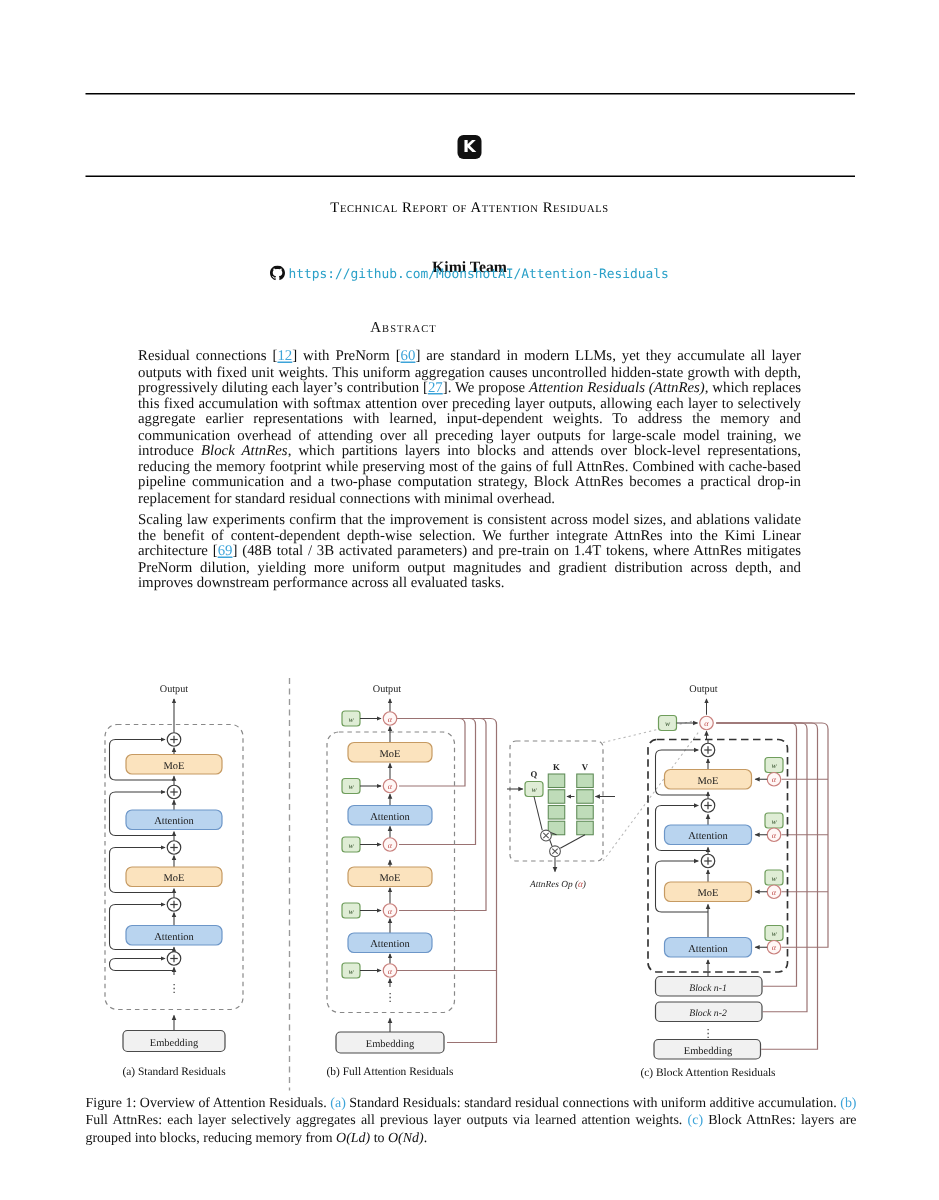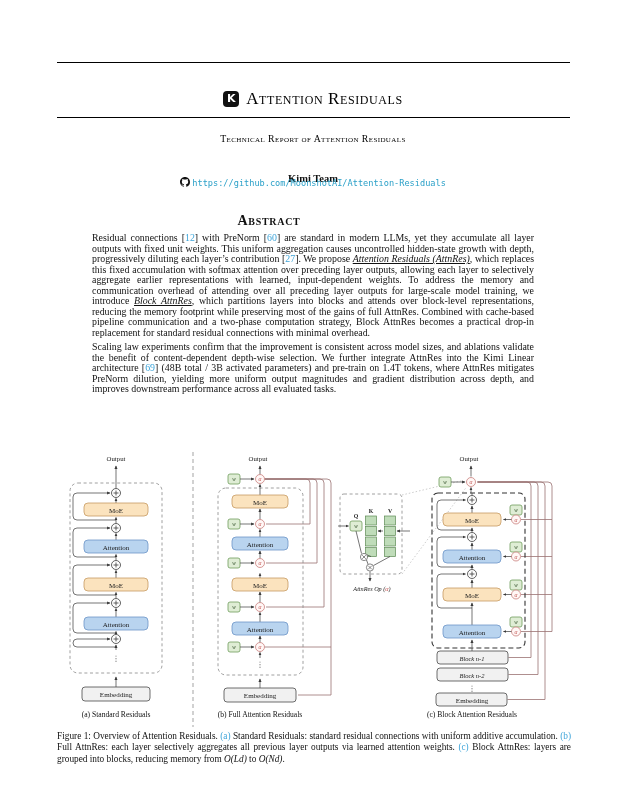--- a/index.html
+++ b/index.html
@@ -14,26 +14,26 @@
         font-weight:bold;font-size:11px;line-height:1;}
   .paper-title{font-variant:small-caps;font-size:17px;letter-spacing:0.6px;color:#000;}
   .subtitle{position:absolute;left:0;top:133px;width:626px;text-align:center;
         font-variant:small-caps;font-size:9.8px;letter-spacing:0.4px;color:#000;}
   .author{position:absolute;left:0;top:162px;width:626px;text-align:center;
         font-weight:bold;font-size:10.5px;margin-top:11px;}
   .linkrow{position:absolute;left:0;top:177px;width:626px;text-align:center;font-size:8.6px;}
   .linkrow a{font-family:"DejaVu Sans Mono",monospace;color:#2AA0C8;text-decoration:none;}
   .gh-icon{display:inline-block;vertical-align:-1.5px;}
   .abs-head{position:absolute;left:0;top:213px;width:538px;text-align:center;
-        font-variant:small-caps;font-weight:700;font-size:14px;letter-spacing:0.7px;}
+        font-variant:small-caps;font-weight:400;font-size:10px;letter-spacing:0.7px;}
   .abs-body{position:absolute;left:92px;top:233px;width:442px;font-size:9.9px;
         line-height:10.5px;text-align:justify;}
   .abs-body p{margin:0 0 4px 0;}
-  .cite{color:#3DA4D9;}
-  .it{font-style:italic;text-decoration:underline;}
+  .cite{color:#3DA4D9;text-decoration:underline;}
+  .it{font-style:italic;}
   .fig-caption{position:absolute;left:57px;top:731px;width:514px;font-size:9.3px;
         line-height:11.4px;text-align:justify;}
   .capref{color:#3DA4D9;}
   .mathit{font-style:italic;margin-top:38px;}
   svg.figure{position:absolute;left:0;top:448px;}
   svg text{font-family:"Liberation Serif",serif;}
   .bt{font-size:7px;fill:#1a1a1a;}
   .moe{fill:#FBE3BE;stroke:#C69A62;stroke-width:0.8;}
   .att{fill:#B9D4EF;stroke:#6C96C8;stroke-width:0.8;}
   .emb{fill:#F1F1F1;stroke:#4a4a4a;stroke-width:0.8;}
@@ -53,21 +53,20 @@
 </head>
 <body>
 
 <div class="page">
 
   <div class="rule1"></div>
 
   <div class="title-row">
     <span class="title-inner">
       <span class="kimi-logo">K</span>
-      <span class="paper-title">Attention Residuals</span>
     </span>
   </div>
 
   <div class="rule2"></div>
 
   <div class="subtitle">Technical Report of Attention Residuals</div>
 
   <div class="author">Kimi Team</div>
 
   <div class="linkrow">

